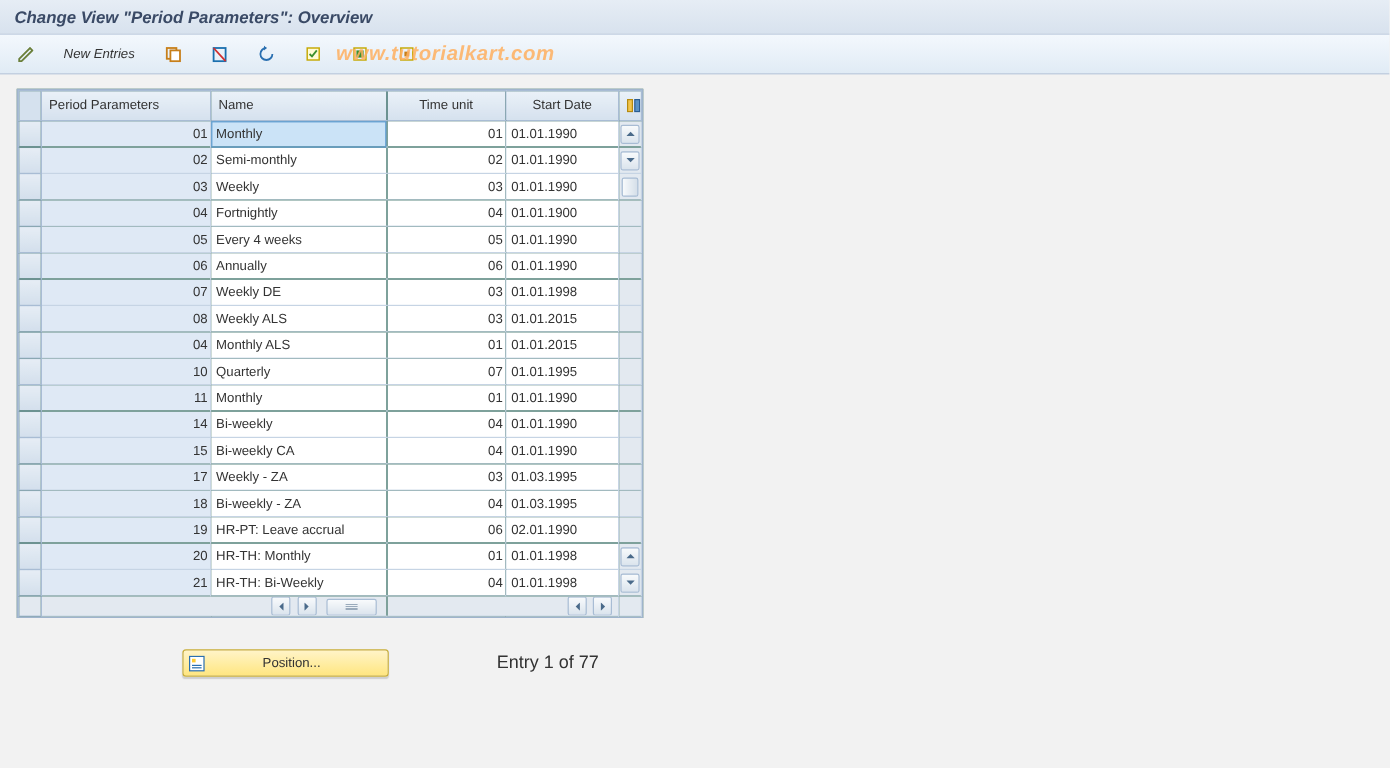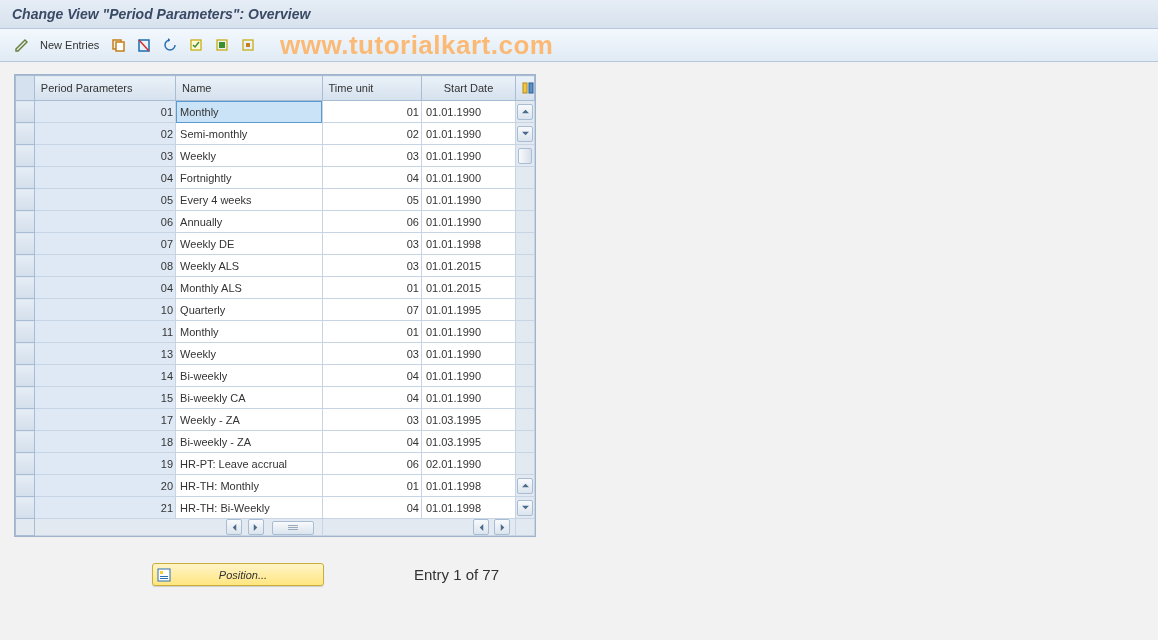--- a/index.html
+++ b/index.html
@@ -19,43 +19,44 @@
     font-weight: bold;
     font-style: italic;
     color: #3a4a66;
   }
   .toolbar {
     background: linear-gradient(to bottom, #f3f8fd 0%, #e0ebf5 100%);
     border-bottom: 1px solid #b8c8dc;
     padding: 4px 10px;
     display: flex;
     align-items: center;
-    gap: 4px;
+    gap: 17px;
     height: 24px;
     position: relative;
+    font-style: italic;
   }
   .tool-btn {
     display: inline-flex;
     align-items: center;
     justify-content: center;
     width: 20px; height: 20px;
     border: 1px solid transparent;
     border-radius: 3px;
     cursor: pointer;
   }
   .tool-text {
     font-size: 11px;
     color: #333;
     padding: 0 4px;
     cursor: pointer;
   }
   .watermark {
     position: absolute;
     left: 280px;
-    font-size: 26px;
+    font-size: 17px;
     font-weight: bold;
     color: #ffb060;
     opacity: 0.85;
     letter-spacing: 0.5px;
     text-align: right;
   }
 
   .content-area {
     padding: 12px 14px;
   }
@@ -193,21 +194,21 @@
     border-radius: 3px;
     cursor: pointer;
     font-size: 11px;
     color: #333;
     box-shadow: 0 1px 1px rgba(0,0,0,0.15);
   }
   .pos-btn .ico {
     width: 22px;
     display:flex; justify-content:center;
   }
-  .pos-btn .lbl { flex:1; text-align:center; padding-right: 12px; font-style: italic;}
+  .pos-btn .lbl { flex:1; text-align:center; padding-right: 12px;}
   .entry-lbl { font-size: 15px; color: #333; }
 
   
   svg { display:block; }
 </style>
 </head>
 <body>
 
 <div class="title-bar">Change View "Period Parameters": Overview</div>
 
@@ -266,21 +267,21 @@
         <col style="width:140px">
         <col style="width:95px">
         <col style="width:90px">
         <col style="width:18px">
       </colgroup>
       <thead>
         <tr>
           <th class="corner"></th>
           <th>Period Parameters</th>
           <th>Name</th>
-          <th style="text-align:left">Time unit</th>
+          <th style="text-align:center">Time unit</th>
           <th style="text-align:center">Start Date</th>
           <th class="conf">
             <svg width="12" height="12">
                 <rect x="1" y="1" width="4" height="10" fill="#f2c54e" stroke="#b58a10"></rect>
                 <rect x="7" y="1" width="4" height="10" fill="#5a92c6" stroke="#2a5d92"></rect>
               </svg>
           </th>
         </tr>
       </thead>
       <tbody id="tbody">
@@ -380,28 +381,20 @@
             <td class="nm">Quarterly</td>
             <td class="tu">07</td>
             <td class="sd">01.01.1995</td>
             <td class="scroll-cell"></td>
           </tr>
           <tr>
             <td class="row-sel"></td>
             <td class="pp">11</td>
             <td class="nm">Monthly</td>
             <td class="tu">01</td>
-            <td class="sd">01.01.1990</td>
-            <td class="scroll-cell"></td>
-          </tr>
-          <tr>
-            <td class="row-sel"></td>
-            <td class="pp">13</td>
-            <td class="nm">Weekly</td>
-            <td class="tu">03</td>
             <td class="sd">01.01.1990</td>
             <td class="scroll-cell"></td>
           </tr>
           <tr>
             <td class="row-sel"></td>
             <td class="pp">14</td>
             <td class="nm">Bi-weekly</td>
             <td class="tu">04</td>
             <td class="sd">01.01.1990</td>
             <td class="scroll-cell"></td>

